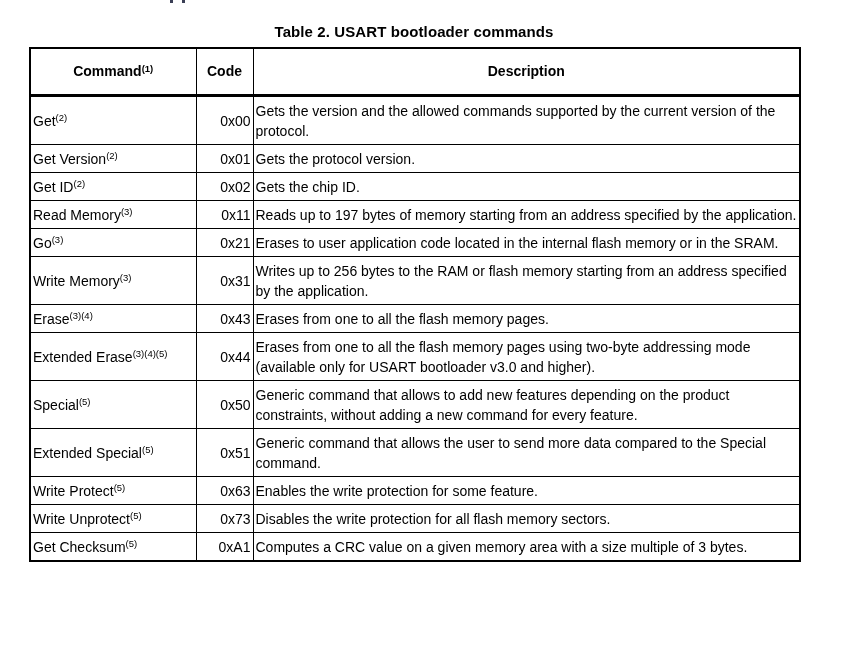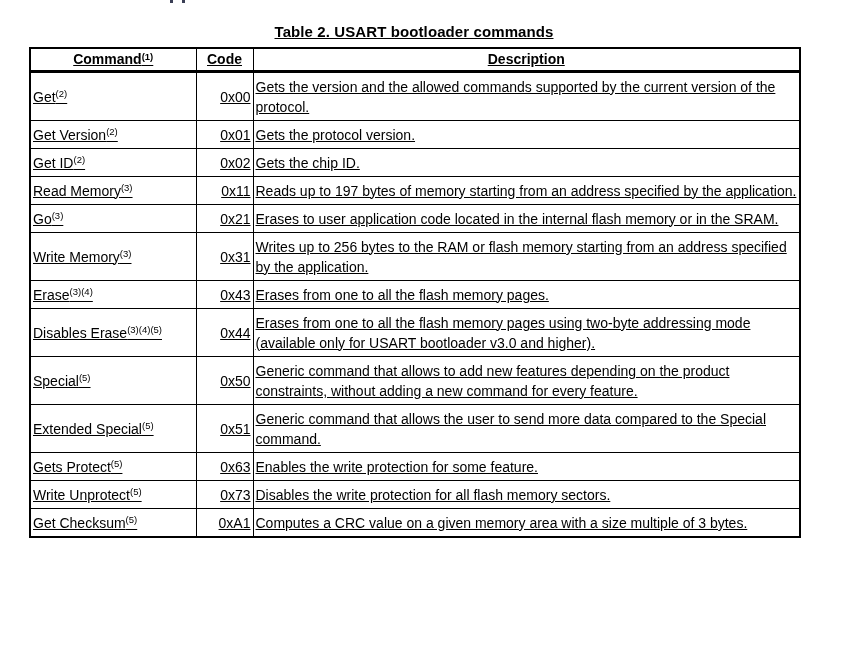--- a/index.html
+++ b/index.html
@@ -33,21 +33,20 @@
     background: #3a3f55;
   }
   .top-artifact i.a { left: 0; }
   .top-artifact i.b { left: 12px; }
 
   .doc-wrap {
     position: absolute;
     left: 29px;
     top: 22px;
     width: 770px;
-    text-decoration: underline;
   }
 
   .table-title {
     font-size: 15px;
     font-weight: bold;
     text-align: center;
     line-height: 19px;
     margin: 0 0 6px 0;
     letter-spacing: 0.1px;
   }
@@ -63,21 +62,21 @@
   table.cmd-table col.c-command { width: 166px; }
   table.cmd-table col.c-code    { width: 57px;  }
   table.cmd-table col.c-desc    { width: 547px; }
 
   table.cmd-table th {
     border: 1px solid #000;
     border-bottom: 3px solid #000;
     font-size: 14px;
     font-weight: bold;
     text-align: center;
-    padding: 2px 2px;
+    padding: 14px 2px;
     line-height: 17px;
   }
   table.cmd-table td {
     border: 1px solid #000;
     vertical-align: middle;
     padding: 3.5px 2px;
   }
   td.cmd  { padding-left: 6px; }
   td.code { text-align: right; }
   td.desc { padding-left: 6px; padding-right: 2px; }
@@ -154,39 +153,39 @@
     <td class="desc">Writes up to 256 bytes to the RAM or flash memory starting from an address specified by the application.</td>
   </tr>
 
   <tr>
     <td class="cmd"><span class="cmd-name">Erase</span><sup class="fnote">(3)(4)</sup></td>
     <td class="code">0x43</td>
     <td class="desc">Erases from one to all the flash memory pages.</td>
   </tr>
 
   <tr>
-    <td class="cmd"><span class="cmd-name">Disables Erase</span><sup class="fnote">(3)(4)(5)</sup></td>
+    <td class="cmd"><span class="cmd-name">Extended Erase</span><sup class="fnote">(3)(4)(5)</sup></td>
     <td class="code">0x44</td>
     <td class="desc">Erases from one to all the flash memory pages using two-byte addressing mode (available only for USART bootloader v3.0 and higher).</td>
   </tr>
 
   <tr>
     <td class="cmd"><span class="cmd-name">Special</span><sup class="fnote">(5)</sup></td>
     <td class="code">0x50</td>
     <td class="desc">Generic command that allows to add new features depending on the product constraints, without adding a new command for every feature.</td>
   </tr>
 
   <tr>
     <td class="cmd"><span class="cmd-name">Extended Special</span><sup class="fnote">(5)</sup></td>
     <td class="code">0x51</td>
     <td class="desc">Generic command that allows the user to send more data compared to the Special command.</td>
   </tr>
 
   <tr>
-    <td class="cmd"><span class="cmd-name">Gets Protect</span><sup class="fnote">(5)</sup></td>
+    <td class="cmd"><span class="cmd-name">Write Protect</span><sup class="fnote">(5)</sup></td>
     <td class="code">0x63</td>
     <td class="desc">Enables the write protection for some feature.</td>
   </tr>
 
   <tr>
     <td class="cmd"><span class="cmd-name">Write Unprotect</span><sup class="fnote">(5)</sup></td>
     <td class="code">0x73</td>
     <td class="desc">Disables the write protection for all flash memory sectors.</td>
   </tr>
 

